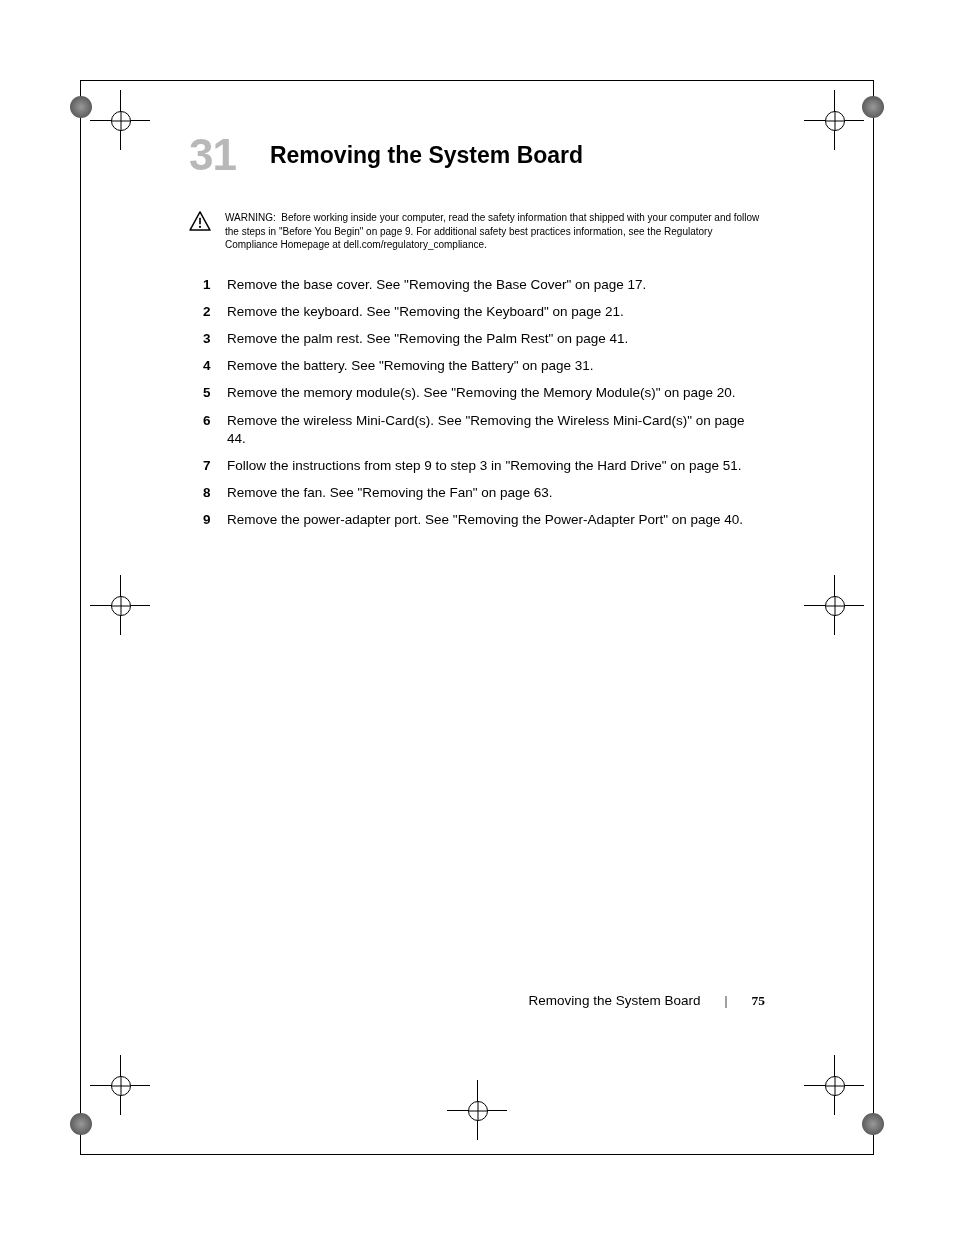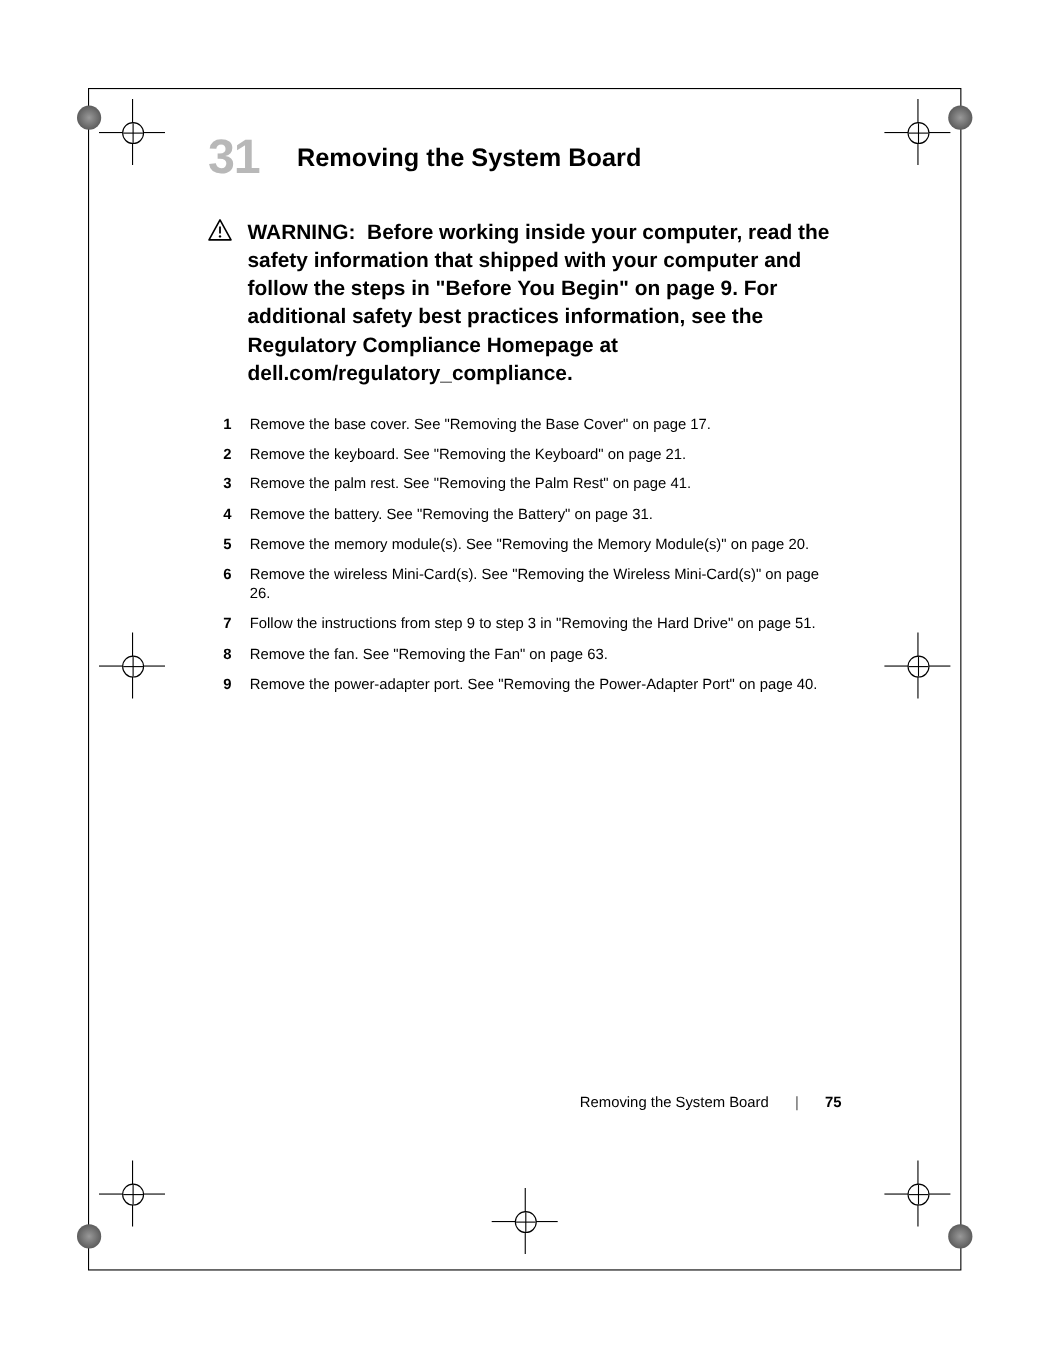--- a/index.html
+++ b/index.html
@@ -30,20 +30,21 @@
   .running-header {
     font-size: 11px;
     font-family: "Times New Roman", serif;
     margin-bottom: 50px;
     color: #000;
   }
   .chapter-row {
     display: flex;
     align-items: center;
     margin-bottom: 34px;
+    margin-top: 12px;
   }
   .chapter-number {
     font-size: 44px;
     font-weight: 700;
     color: #b8b8b8;
     margin-right: 34px;
     letter-spacing: -1px;
     line-height: 1;
   }
   .chapter-title {
@@ -58,22 +59,22 @@
   .warning-icon {
     flex: 0 0 30px;
     margin-right: 6px;
   }
   .warning-icon svg {
     width: 22px;
     height: 20px;
   }
   .warning-text {
     flex: 1;
-    font-size: 19px;
-    font-weight: 700;
+    font-size: 10px;
+    font-weight: 400;
     line-height: 1.35;
   }
   .section-heading {
     font-size: 20px;
     font-weight: 700;
     margin-bottom: 10px;
   }
   ol.steps {
     list-style: none;
     padding: 0;
@@ -103,20 +104,21 @@
     right: 108px;
     text-align: right;
     font-size: 13.5px;
   }
   .footer-sep {
     margin: 0 20px;
     color: #555;
   }
   .footer-page {
     font-weight: 700;
+    font-family: Liberation Serif, serif;
   }
   
   .crop-set {
     position: absolute;
     width: 60px;
     height: 60px;
   }
   .crop-set .hline {
     position: absolute;
     background: #000;
@@ -199,21 +201,21 @@
       </div>
     </div>
 
 
     <ol class="steps">
       <li>Remove the base cover. See "Removing the Base Cover" on page 17.</li>
       <li>Remove the keyboard. See "Removing the Keyboard" on page 21.</li>
       <li>Remove the palm rest. See "Removing the Palm Rest" on page 41.</li>
       <li>Remove the battery. See "Removing the Battery" on page 31.</li>
       <li>Remove the memory module(s). See "Removing the Memory Module(s)" on page 20.</li>
-      <li>Remove the wireless Mini-Card(s). See "Removing the Wireless Mini-Card(s)" on page 26.</li>
+      <li>Remove the wireless Mini-Card(s). See "Removing the Wireless Mini-Card(s)" on page 44.</li>
       <li>Follow the instructions from step 9 to step 3 in "Removing the Hard Drive" on page 51.</li>
       <li>Remove the fan. See "Removing the Fan" on page 63.</li>
       <li>Remove the power-adapter port. See "Removing the Power-Adapter Port" on page 40.</li>
     </ol>
 
   </div>
 
   <div class="footer">
     <span>Removing the System Board</span>
     <span class="footer-sep">|</span>

